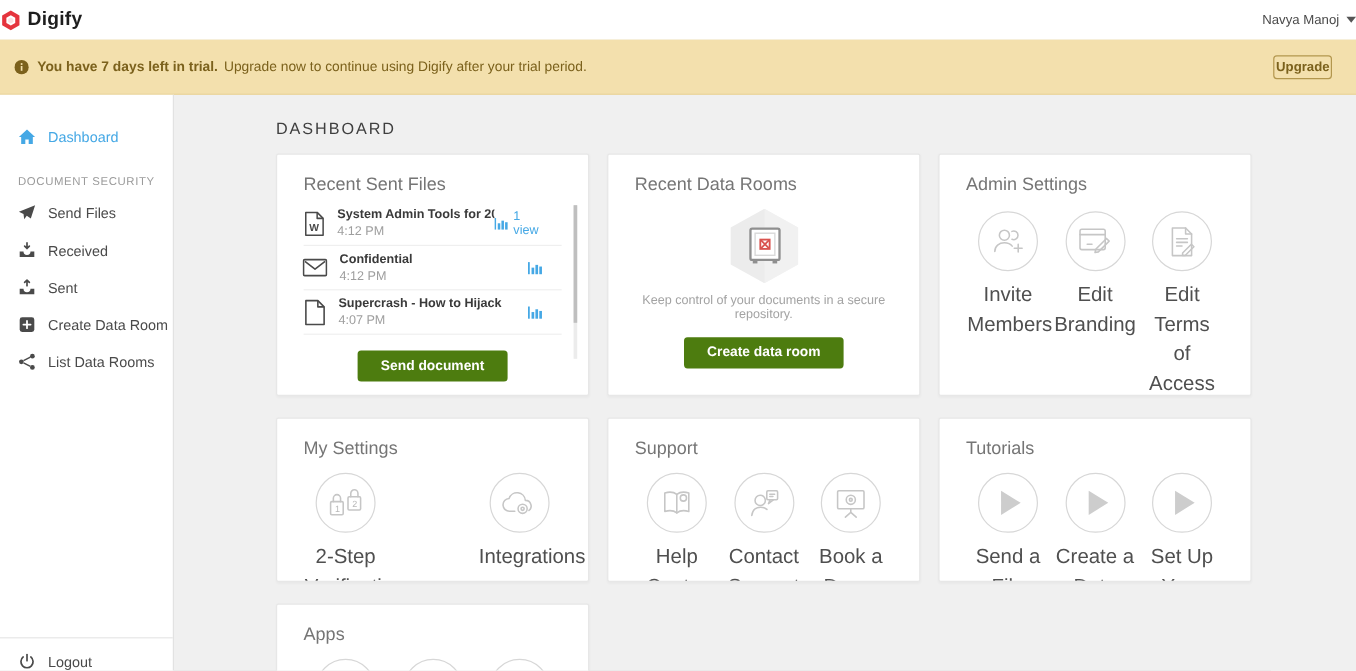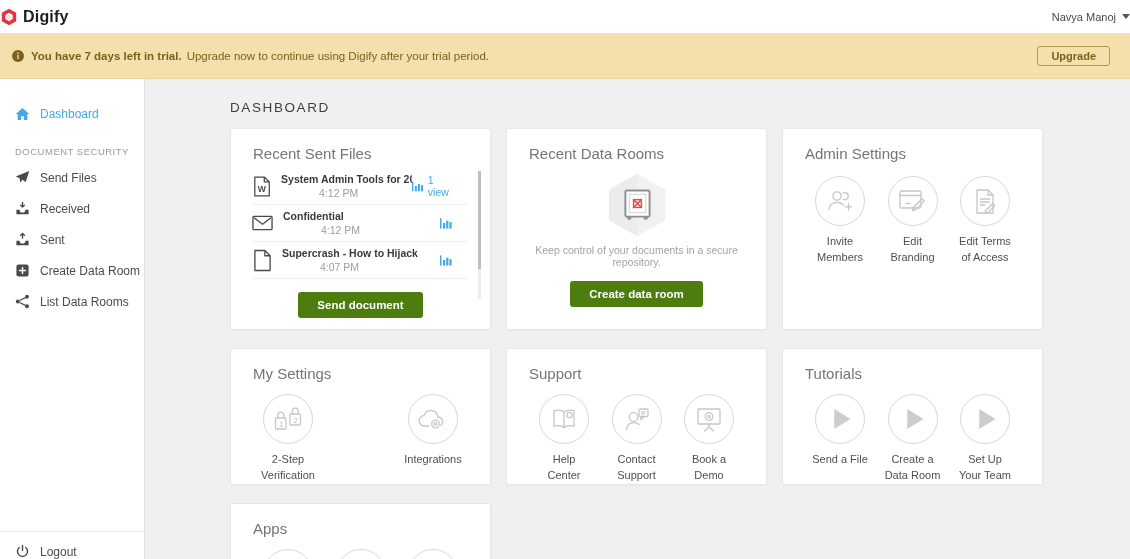--- a/index.html
+++ b/index.html
@@ -10,21 +10,21 @@
   .topbar { height: 33px; background: #fff; display: flex; align-items: center; padding: 0 0; }
   .logo { display: flex; align-items: center; gap: 5px; cursor: pointer; }
   .logo-text { font-size: 16px; font-weight: 700; color: #1e1e1e; letter-spacing: .2px; }
   .user { margin-left: auto; display: flex; align-items: center; gap: 6px; font-size: 11px; color: #4a4a4a; cursor: pointer; }
   .caret { width: 0; height: 0; border-left: 4px solid transparent; border-right: 4px solid transparent; border-top: 5px solid #555; }
 
   
   .trial { height: 46px; background: #f3e0ad; border-bottom: 1px solid #e9d49c; display: flex; align-items: center; padding: 0 12px; color: #7b611c; font-size: 11.5px; }
   .trial .bold { font-weight: 700; margin-right: 5px; }
   .info-icon { margin-right: 7px; flex: 0 0 auto; display: block; }
-  .upgrade-btn { margin-left: auto; margin-right: 8px; background: transparent; border: 1px solid #b3974e; border-radius: 3px; color: #7b611c; font-size: 11px; font-weight: 600; padding: 3px 13px; font-family: inherit; cursor: pointer; }
+  .upgrade-btn { margin-left: auto; margin-right: 8px; background: transparent; border: 1px solid #b3974e; border-radius: 3px; color: #7b611c; font-size: 11px; font-weight: 600; padding: 3px 1px; font-family: inherit; cursor: pointer; }
 
   
   .body { display: flex; height: 496px; }
   .sidebar { width: 145px; background: #fff; border-right: 1px solid #e2e2e2; display: flex; flex-direction: column; padding-top: 20px; flex: 0 0 auto; }
   .side-item { display: flex; align-items: center; gap: 10px; padding: 8px 15px; font-size: 12px; color: #4a4a4a; cursor: pointer; white-space: nowrap; }
   .side-item svg { flex: 0 0 auto; }
   .side-item.active { color: #45a8e5; }
   .side-section { font-size: 9.5px; color: #9b9b9b; letter-spacing: .5px; padding: 17px 15px 5px; }
   .logout-wrap { margin-top: auto; border-top: 1px solid #e7e7e7; padding: 4px 0 8px; }
 
@@ -35,38 +35,38 @@
   .card { background: #fff; border: 1px solid #e7e7e7; border-radius: 2px; padding: 16px 22px; overflow: hidden; position: relative; box-shadow: 0 1px 2px rgba(0,0,0,.03); }
   .h-tall { height: 202px; }
   .h-mid { height: 137px; }
   .h-apps { height: 150px; }
   .card-title { font-size: 15px; color: #757575; font-weight: 400; margin-bottom: 6px; }
 
   
   .file-row { display: flex; align-items: center; padding: 5px 0; border-bottom: 1px solid #efefef; cursor: pointer; }
   .file-info { margin-left: 10px; min-width: 0; }
   .file-name { font-size: 10.5px; font-weight: 700; color: #3a3a3a; white-space: nowrap; overflow: hidden; max-width: 138px; }
-  .file-time { font-size: 10.5px; color: #9e9e9e; margin-top: 2px; margin-left: 38px; }
+  .file-time { font-size: 10.5px; color: #9e9e9e; margin-top: 2px; }
   .file-stats { margin-left: auto; display: flex; align-items: center; gap: 4px; color: #45a8e5; font-size: 10.5px; padding-right: 12px; cursor: pointer; }
   .scroll-track { position: absolute; right: 9px; top: 42px; width: 3px; height: 128px; background: #ececec; }
   .scroll-thumb { width: 3px; height: 98px; background: #bfbfbf; }
   .btn-primary { display: block; margin: 13px auto 0; background: #4d7c0f; color: #fff; border: none; border-radius: 3px; font-size: 11.5px; font-weight: 700; padding: 7px 19px; font-family: inherit; cursor: pointer; }
 
   
   .dr-center { text-align: center; }
   .dr-illustration { margin: 2px auto 8px; display: block; }
   .dr-title { font-size: 11.5px; font-weight: 700; color: #3a3a3a; }
   .dr-sub { font-size: 10.5px; color: #a3a3a3; margin-top: 4px; }
 
   
   .icon-row { display: flex; justify-content: space-between; padding: 0 1px; margin-top: 14px; }
   .icon-row.no-title-gap { margin-top: 12px; }
   .icon-item { width: 68px; text-align: center; cursor: pointer; }
   .circle { width: 50px; height: 50px; border: 1px solid #d7d7d7; border-radius: 50%; margin: 0 auto; display: flex; align-items: center; justify-content: center; }
-  .icon-label { margin-top: 8px; font-size: 11px; color: #4f4f4f; line-height: 1.45; white-space: pre-line; }
+  .icon-label { margin-top: 8px; font-size: 17px; color: #4f4f4f; line-height: 1.45; white-space: pre-line; }
 
   .ic { stroke: #c6c6c6; fill: none; stroke-width: 1.3; stroke-linecap: round; stroke-linejoin: round; }
   .side-ic { fill: #4a4a4a; }
   .side-ic-stroke { stroke: #4a4a4a; fill: none; stroke-width: 1.5; stroke-linecap: round; stroke-linejoin: round; }
   .file-ic { stroke: #4a4a4a; fill: #fff; stroke-width: 1.4; stroke-linejoin: round; }
 </style>
 </head>
 <body>
 
 <div class="app">

